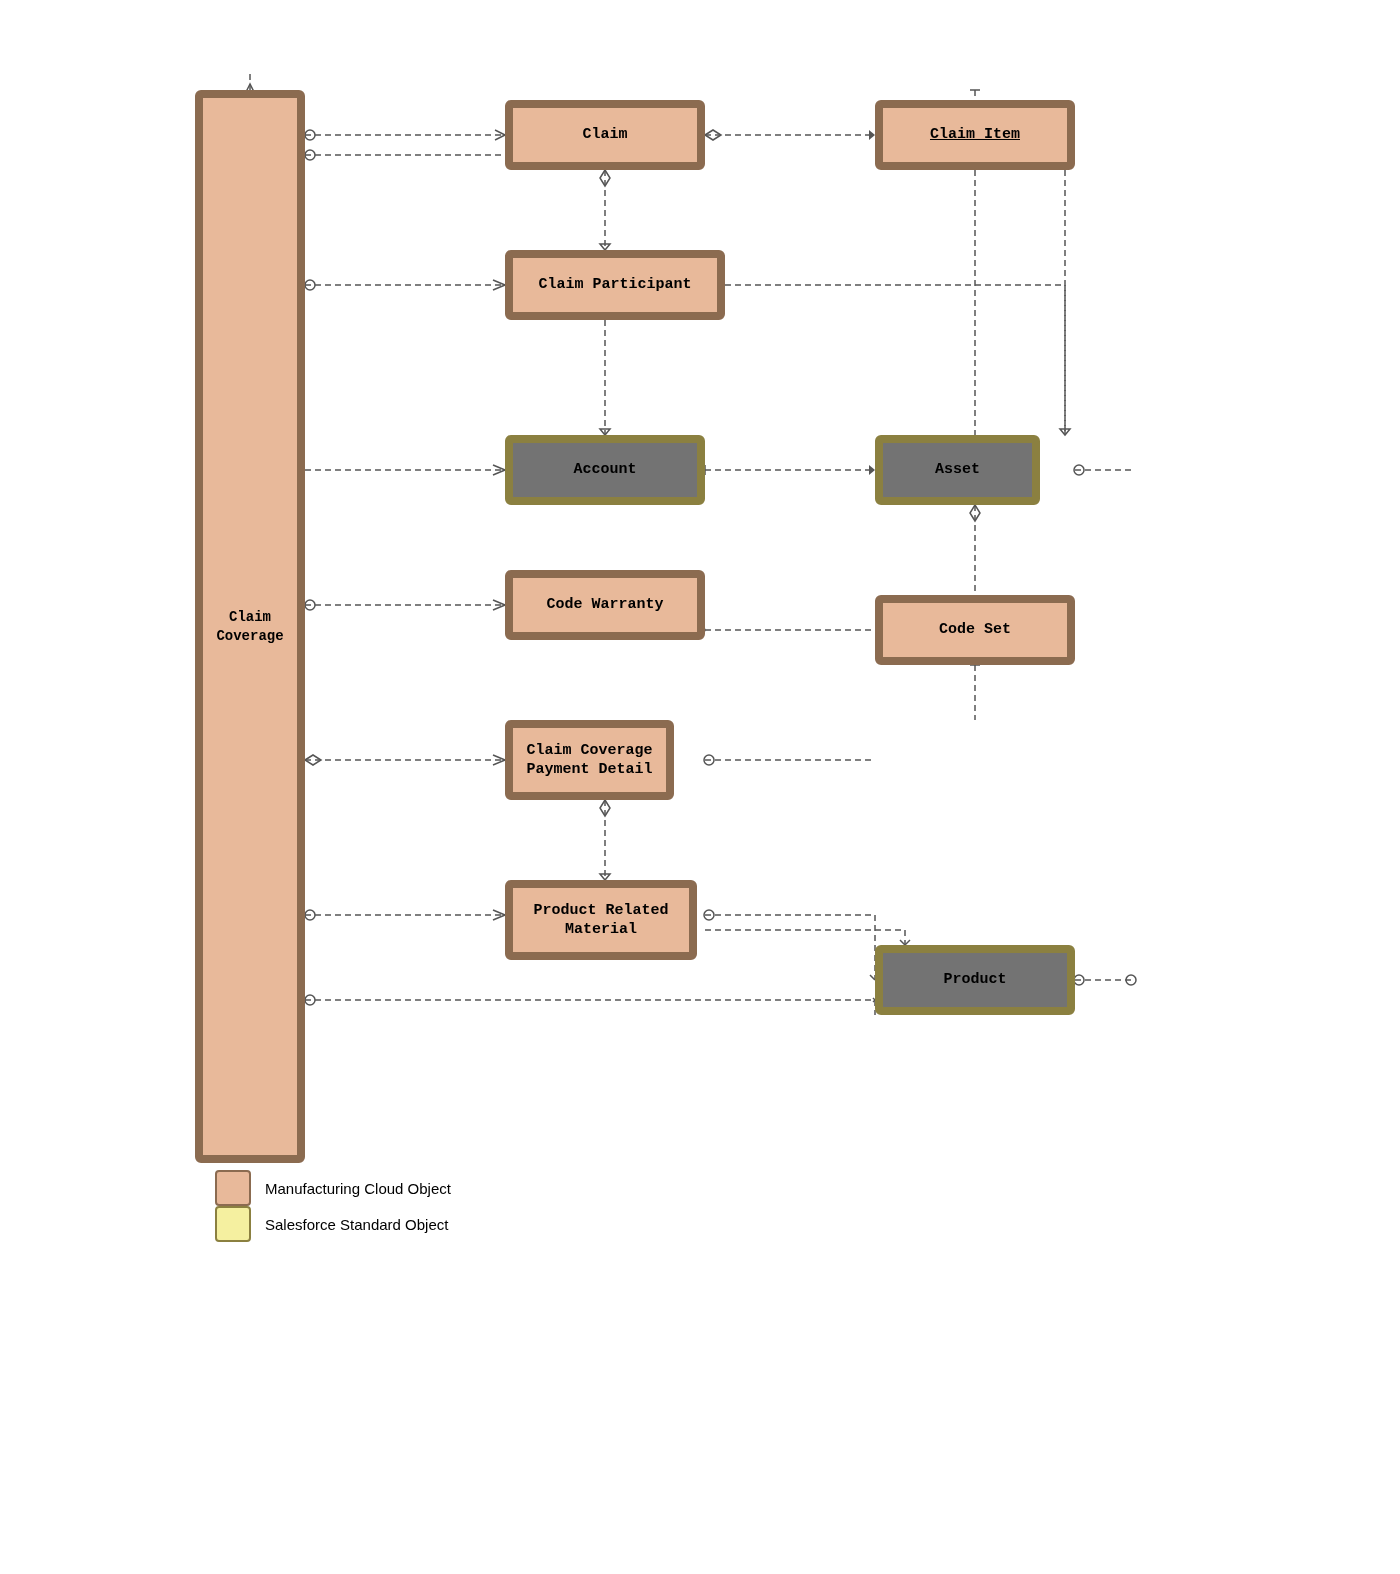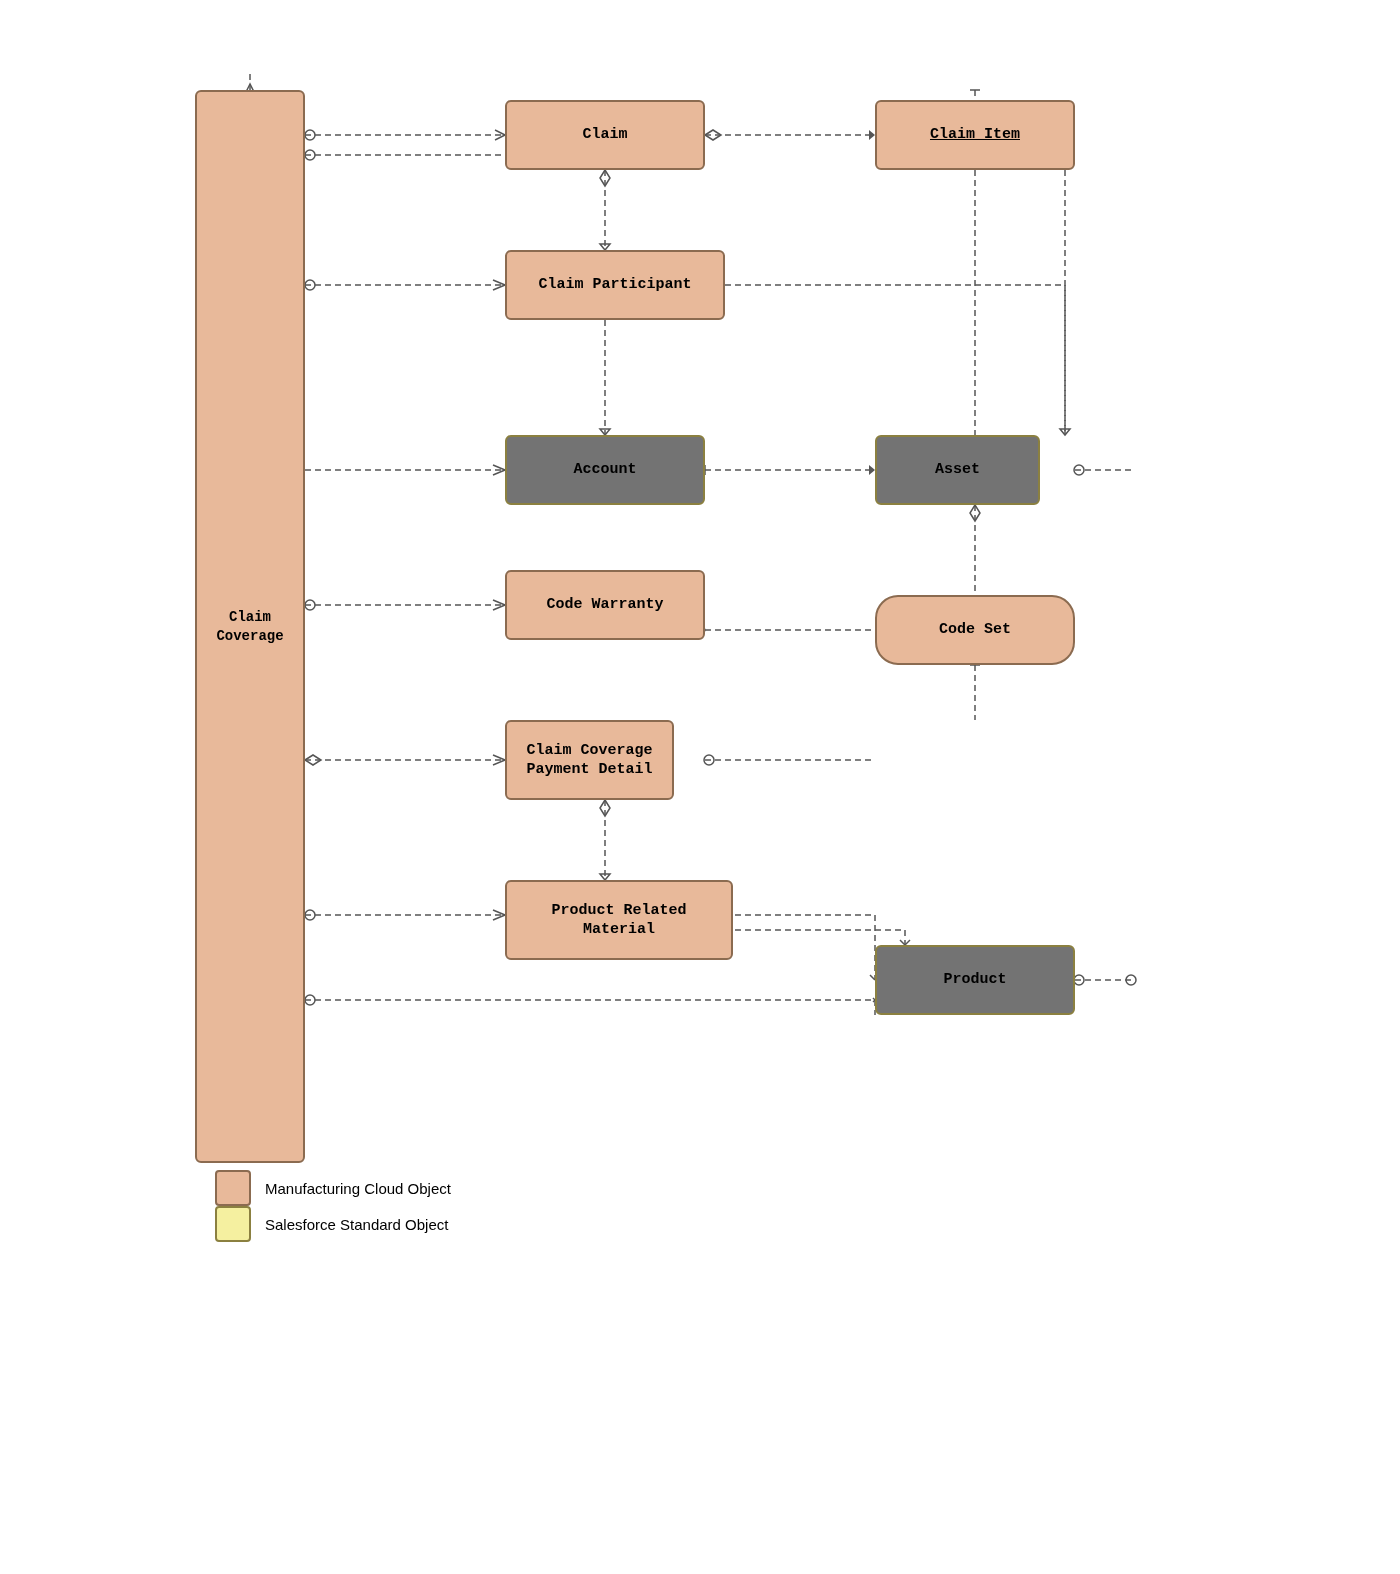--- a/index.html
+++ b/index.html
@@ -11,21 +11,21 @@
       position: relative;
     }
     .diagram-container {
       position: relative;
       width: 1050px;
       height: 1100px;
       margin: 40px auto 0 auto;
     }
     .node {
       position: absolute;
-      border: 2px solid #0f172a;
+      border: 8px solid #0f172a;
       border-radius: 6px;
       display: flex;
       align-items: center;
       justify-content: center;
       text-align: center;
       font-weight: bold;
       font-size: 15px;
       line-height: 1.3;
       padding: 8px 12px;
     }
@@ -107,31 +107,31 @@
       width: 165px; height: 70px;
     }
     
     #asset-warranty {
       left: 330px; top: 530px;
       width: 200px; height: 70px;
     }
     
     #code-set {
       left: 700px; top: 555px;
-      width: 200px; height: 70px; border-radius: 23px;
+      width: 200px; height: 70px;
     }
     
     #ccpd {
       left: 330px; top: 680px;
       width: 169px; height: 80px;
     }
     
     #prm {
       left: 330px; top: 840px;
-      width: 228px; height: 80px;
+      width: 192px; height: 80px;
     }
     
     #product {
       left: 700px; top: 905px;
       width: 200px; height: 70px; align-items: center;
     }
   </style>
 </head>
 <body>
 

